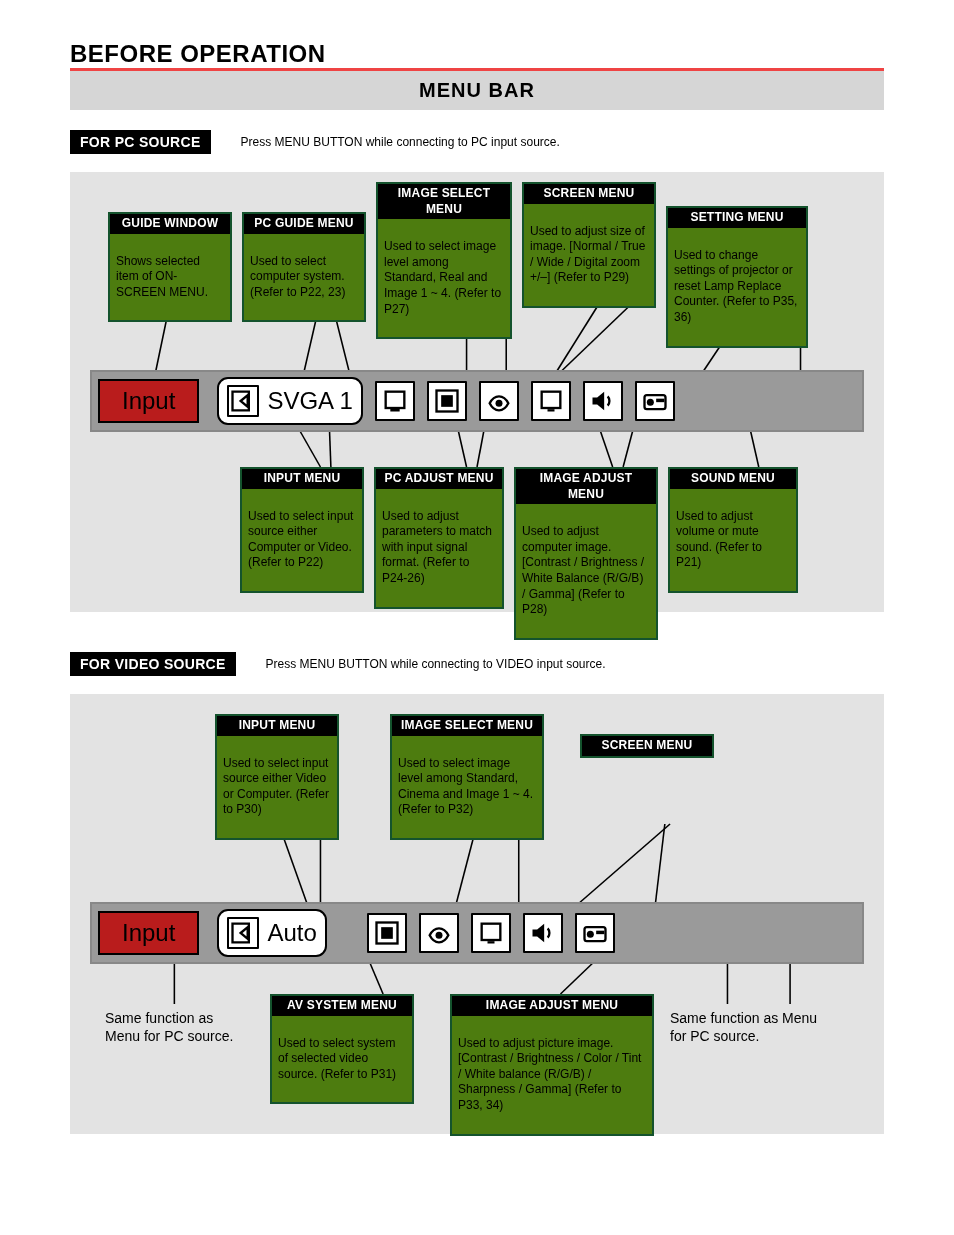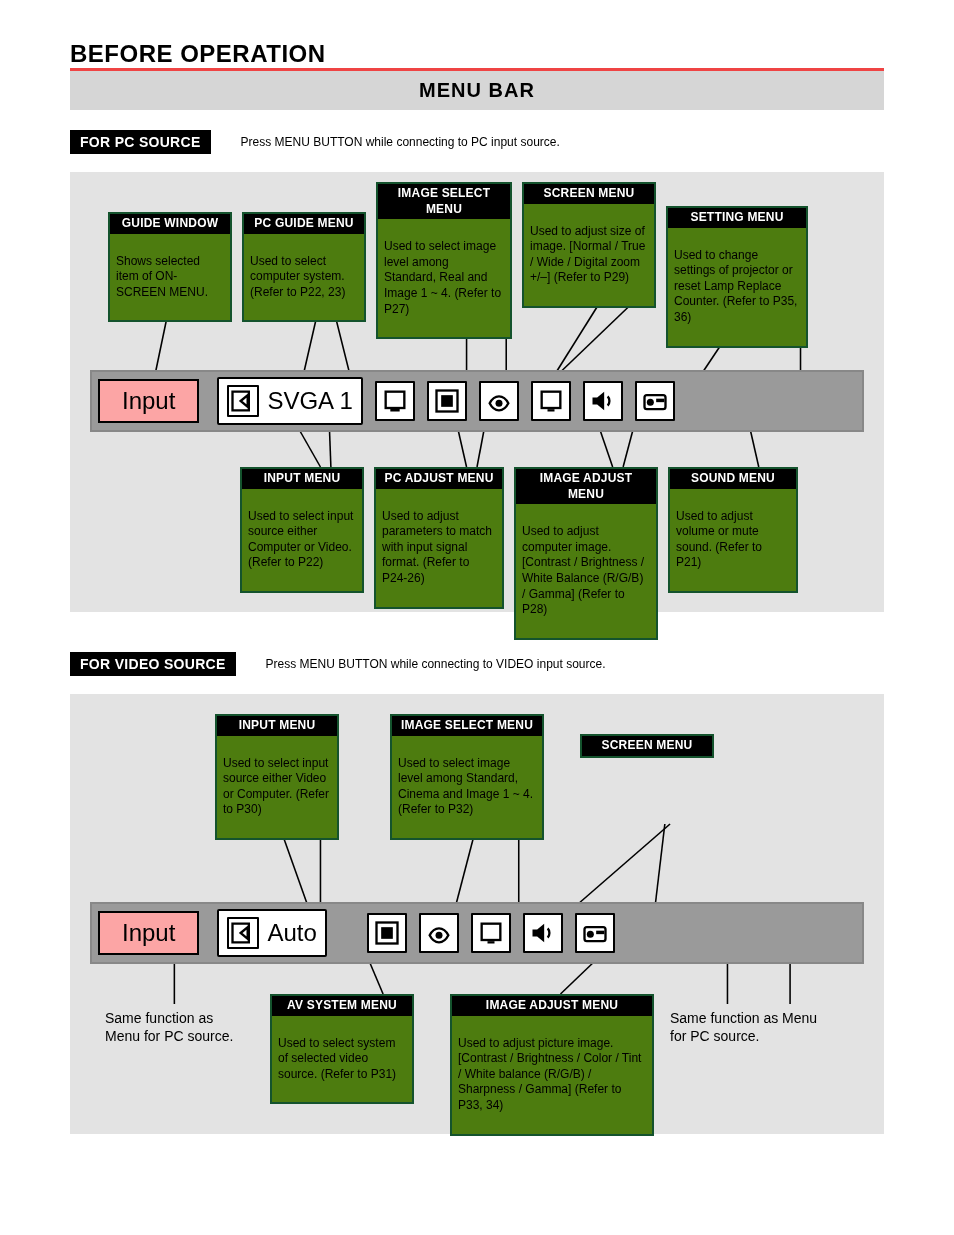--- a/index.html
+++ b/index.html
@@ -83,40 +83,40 @@
   .menubar{
     position:absolute;
     left:20px;right:20px;
     background:#9a9a9a;
     height:58px;
     display:flex;
     align-items:center;
     border:2px solid #888;
   }
   .mb-label{
-    background:#fca5a5;
+    background:#b91c1c;
     border:2px solid #000;
     font-family:Arial,sans-serif;
     font-size:24px;
     font-weight:500;
     padding:6px 22px;
     margin-left:6px;
   }
   .mb-sys{
     background:#fff;
     border:2px solid #000;
     font-family:Arial,sans-serif;
     font-size:24px;
     font-weight:500;
     padding:6px 8px;
     margin-left:18px;
     display:flex;
     align-items:center;
     gap:8px;
-    border-radius:2px;
+    border-radius:11px;
   }
   .mb-icon{
     width:36px;height:36px;
     background:#fff;
     border:2px solid #000;
     margin-left:12px;
     display:flex;
     align-items:center;
     justify-content:center;
     font-size:18px;

